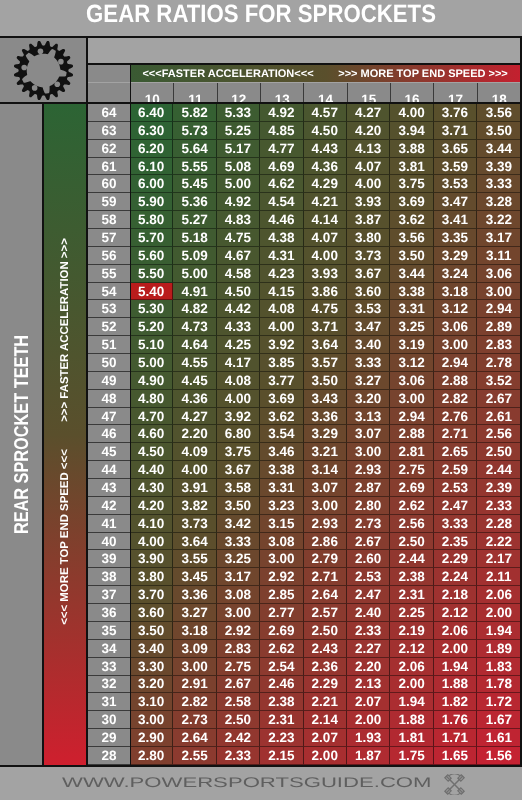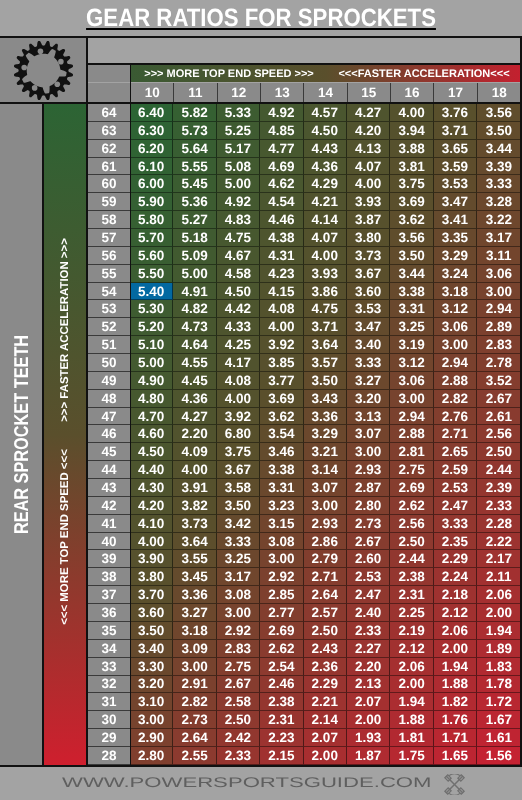--- a/index.html
+++ b/index.html
@@ -3,21 +3,21 @@
 <meta charset="utf-8">
 <title>Gear Ratios For Sprockets</title>
 <style>
 html,body{margin:0;padding:0;}
 body{width:522px;height:800px;background:#a3a3a3;font-family:"Liberation Sans",sans-serif;overflow:hidden;
   -webkit-font-smoothing:antialiased;text-rendering:geometricPrecision;}
 #page{position:relative;width:522px;height:800px;}
 
 
 .title-bar{position:absolute;left:0;top:0;width:522px;height:36px;
-  display:flex;align-items:center;justify-content:center;text-decoration:underline;}
+  display:flex;align-items:flex-start;justify-content:center;}
 .title-bar .t{font-size:25px;font-weight:bold;color:#fff;transform:scaleX(0.888);white-space:nowrap;}
 .hrule{position:absolute;left:0;width:522px;background:#111;}
 
 
 .sprocket-cell{position:absolute;left:0px;top:38px;width:86px;height:64px;padding-left:1px;box-sizing:border-box;
   display:flex;align-items:center;justify-content:center;background:#8a8a8a;}
 .vsep{position:absolute;background:#111;}
 .grid,.teeth-row,.title-bar,.band-row{-webkit-font-smoothing:antialiased;}
 
 
@@ -30,21 +30,21 @@
 .band-row{position:absolute;left:131px;top:65px;width:390px;height:17px;display:flex;
   background:linear-gradient(to right,#3a5a33 0%,#5a4f2c 50%,#c4202f 100%);}
 .band{height:17px;display:flex;align-items:center;justify-content:center;
   color:#fff;font-weight:bold;font-size:11px;}
 .band.green{width:194px;}
 .band.red{width:196px;}
 
 
 .teeth-blank{position:absolute;left:88px;top:83px;width:42px;height:19px;background:#8a8a8a;}
 .teeth-row{position:absolute;left:131px;top:83px;width:390px;height:19px;display:flex;background:#8a8a8a;}
-.teeth-cell{width:43.33px;height:19px;display:flex;align-items:center;justify-content:center;
+.teeth-cell{width:43.33px;height:32px;display:flex;align-items:center;justify-content:center;
   font-size:13.5px;font-weight:bold;color:#fff;border-right:1px solid #3a3a3a;box-sizing:border-box;}
 .teeth-cell:last-child{border-right:none;}
 
 
 .rear-label{position:absolute;left:0px;top:104px;width:42px;height:661px;
   display:flex;align-items:center;justify-content:center;background:#8a8a8a;padding-left:2px;box-sizing:border-box;}
 .rear-label span{transform:rotate(-90deg) scaleX(0.815);white-space:nowrap;font-size:20px;font-weight:bold;color:#fff;}
 
 .side-band{position:absolute;left:44px;top:104px;width:42px;height:661px;
   background:linear-gradient(to bottom,#2c6434 0%,#5a4f2c 50%,#cf1f2e 100%);}
@@ -81,22 +81,22 @@
         <path fill="#111" fill-rule="evenodd" d="M 50.00 9.50 L 50.53 9.14 L 51.08 8.89 L 51.62 8.74 L 52.16 8.71 L 52.79 7.37 L 53.47 5.92 L 54.18 4.48 L 54.93 3.06 L 55.67 2.09 L 56.35 1.75 L 57.02 1.59 L 57.67 1.60 L 58.28 1.79 L 58.87 2.15 L 59.41 2.68 L 59.81 3.83 L 60.09 5.42 L 60.32 7.00 L 60.52 8.59 L 60.70 10.06 L 61.21 10.26 L 61.68 10.56 L 62.12 10.97 L 62.52 11.48 L 63.14 11.30 L 63.73 11.23 L 64.29 11.26 L 64.82 11.40 L 65.83 10.32 L 66.92 9.15 L 68.04 8.00 L 69.20 6.88 L 70.20 6.19 L 70.95 6.08 L 71.63 6.13 L 72.25 6.34 L 72.78 6.71 L 73.22 7.23 L 73.57 7.91 L 73.60 9.12 L 73.37 10.72 L 73.10 12.30 L 72.80 13.87 L 72.52 15.32 L 72.94 15.67 L 73.30 16.10 L 73.59 16.63 L 73.81 17.23 L 74.45 17.26 L 75.04 17.37 L 75.56 17.57 L 76.02 17.87 L 77.32 17.15 L 78.72 16.38 L 80.14 15.63 L 81.59 14.92 L 82.75 14.57 L 83.50 14.70 L 84.13 14.96 L 84.65 15.35 L 85.04 15.87 L 85.30 16.50 L 85.43 17.25 L 85.08 18.41 L 84.37 19.86 L 83.62 21.28 L 82.85 22.68 L 82.13 23.98 L 82.43 24.44 L 82.63 24.96 L 82.74 25.55 L 82.77 26.19 L 83.37 26.41 L 83.90 26.70 L 84.33 27.06 L 84.68 27.48 L 86.13 27.20 L 87.70 26.90 L 89.28 26.63 L 90.88 26.40 L 92.09 26.43 L 92.77 26.78 L 93.29 27.22 L 93.66 27.75 L 93.87 28.37 L 93.92 29.05 L 93.81 29.80 L 93.12 30.80 L 92.00 31.96 L 90.85 33.08 L 89.68 34.17 L 88.60 35.18 L 88.74 35.71 L 88.77 36.27 L 88.70 36.86 L 88.52 37.48 L 89.03 37.88 L 89.44 38.32 L 89.74 38.79 L 89.94 39.30 L 91.41 39.48 L 93.00 39.68 L 94.58 39.91 L 96.17 40.19 L 97.32 40.59 L 97.85 41.13 L 98.21 41.72 L 98.40 42.33 L 98.41 42.98 L 98.25 43.65 L 97.91 44.33 L 96.94 45.07 L 95.52 45.82 L 94.08 46.53 L 92.63 47.21 L 91.29 47.84 L 91.26 48.38 L 91.11 48.92 L 90.86 49.47 L 90.50 50.00 L 90.86 50.53 L 91.11 51.08 L 91.26 51.62 L 91.29 52.16 L 92.63 52.79 L 94.08 53.47 L 95.52 54.18 L 96.94 54.93 L 97.91 55.67 L 98.25 56.35 L 98.41 57.02 L 98.40 57.67 L 98.21 58.28 L 97.85 58.87 L 97.32 59.41 L 96.17 59.81 L 94.58 60.09 L 93.00 60.32 L 91.41 60.52 L 89.94 60.70 L 89.74 61.21 L 89.44 61.68 L 89.03 62.12 L 88.52 62.52 L 88.70 63.14 L 88.77 63.73 L 88.74 64.29 L 88.60 64.82 L 89.68 65.83 L 90.85 66.92 L 92.00 68.04 L 93.12 69.20 L 93.81 70.20 L 93.92 70.95 L 93.87 71.63 L 93.66 72.25 L 93.29 72.78 L 92.77 73.22 L 92.09 73.57 L 90.88 73.60 L 89.28 73.37 L 87.70 73.10 L 86.13 72.80 L 84.68 72.52 L 84.33 72.94 L 83.90 73.30 L 83.37 73.59 L 82.77 73.81 L 82.74 74.45 L 82.63 75.04 L 82.43 75.56 L 82.13 76.02 L 82.85 77.32 L 83.62 78.72 L 84.37 80.14 L 85.08 81.59 L 85.43 82.75 L 85.30 83.50 L 85.04 84.13 L 84.65 84.65 L 84.13 85.04 L 83.50 85.30 L 82.75 85.43 L 81.59 85.08 L 80.14 84.37 L 78.72 83.62 L 77.32 82.85 L 76.02 82.13 L 75.56 82.43 L 75.04 82.63 L 74.45 82.74 L 73.81 82.77 L 73.59 83.37 L 73.30 83.90 L 72.94 84.33 L 72.52 84.68 L 72.80 86.13 L 73.10 87.70 L 73.37 89.28 L 73.60 90.88 L 73.57 92.09 L 73.22 92.77 L 72.78 93.29 L 72.25 93.66 L 71.63 93.87 L 70.95 93.92 L 70.20 93.81 L 69.20 93.12 L 68.04 92.00 L 66.92 90.85 L 65.83 89.68 L 64.82 88.60 L 64.29 88.74 L 63.73 88.77 L 63.14 88.70 L 62.52 88.52 L 62.12 89.03 L 61.68 89.44 L 61.21 89.74 L 60.70 89.94 L 60.52 91.41 L 60.32 93.00 L 60.09 94.58 L 59.81 96.17 L 59.41 97.32 L 58.87 97.85 L 58.28 98.21 L 57.67 98.40 L 57.02 98.41 L 56.35 98.25 L 55.67 97.91 L 54.93 96.94 L 54.18 95.52 L 53.47 94.08 L 52.79 92.63 L 52.16 91.29 L 51.62 91.26 L 51.08 91.11 L 50.53 90.86 L 50.00 90.50 L 49.47 90.86 L 48.92 91.11 L 48.38 91.26 L 47.84 91.29 L 47.21 92.63 L 46.53 94.08 L 45.82 95.52 L 45.07 96.94 L 44.33 97.91 L 43.65 98.25 L 42.98 98.41 L 42.33 98.40 L 41.72 98.21 L 41.13 97.85 L 40.59 97.32 L 40.19 96.17 L 39.91 94.58 L 39.68 93.00 L 39.48 91.41 L 39.30 89.94 L 38.79 89.74 L 38.32 89.44 L 37.88 89.03 L 37.48 88.52 L 36.86 88.70 L 36.27 88.77 L 35.71 88.74 L 35.18 88.60 L 34.17 89.68 L 33.08 90.85 L 31.96 92.00 L 30.80 93.12 L 29.80 93.81 L 29.05 93.92 L 28.37 93.87 L 27.75 93.66 L 27.22 93.29 L 26.78 92.77 L 26.43 92.09 L 26.40 90.88 L 26.63 89.28 L 26.90 87.70 L 27.20 86.13 L 27.48 84.68 L 27.06 84.33 L 26.70 83.90 L 26.41 83.37 L 26.19 82.77 L 25.55 82.74 L 24.96 82.63 L 24.44 82.43 L 23.98 82.13 L 22.68 82.85 L 21.28 83.62 L 19.86 84.37 L 18.41 85.08 L 17.25 85.43 L 16.50 85.30 L 15.87 85.04 L 15.35 84.65 L 14.96 84.13 L 14.70 83.50 L 14.57 82.75 L 14.92 81.59 L 15.63 80.14 L 16.38 78.72 L 17.15 77.32 L 17.87 76.02 L 17.57 75.56 L 17.37 75.04 L 17.26 74.45 L 17.23 73.81 L 16.63 73.59 L 16.10 73.30 L 15.67 72.94 L 15.32 72.52 L 13.87 72.80 L 12.30 73.10 L 10.72 73.37 L 9.12 73.60 L 7.91 73.57 L 7.23 73.22 L 6.71 72.78 L 6.34 72.25 L 6.13 71.63 L 6.08 70.95 L 6.19 70.20 L 6.88 69.20 L 8.00 68.04 L 9.15 66.92 L 10.32 65.83 L 11.40 64.82 L 11.26 64.29 L 11.23 63.73 L 11.30 63.14 L 11.48 62.52 L 10.97 62.12 L 10.56 61.68 L 10.26 61.21 L 10.06 60.70 L 8.59 60.52 L 7.00 60.32 L 5.42 60.09 L 3.83 59.81 L 2.68 59.41 L 2.15 58.87 L 1.79 58.28 L 1.60 57.67 L 1.59 57.02 L 1.75 56.35 L 2.09 55.67 L 3.06 54.93 L 4.48 54.18 L 5.92 53.47 L 7.37 52.79 L 8.71 52.16 L 8.74 51.62 L 8.89 51.08 L 9.14 50.53 L 9.50 50.00 L 9.14 49.47 L 8.89 48.92 L 8.74 48.38 L 8.71 47.84 L 7.37 47.21 L 5.92 46.53 L 4.48 45.82 L 3.06 45.07 L 2.09 44.33 L 1.75 43.65 L 1.59 42.98 L 1.60 42.33 L 1.79 41.72 L 2.15 41.13 L 2.68 40.59 L 3.83 40.19 L 5.42 39.91 L 7.00 39.68 L 8.59 39.48 L 10.06 39.30 L 10.26 38.79 L 10.56 38.32 L 10.97 37.88 L 11.48 37.48 L 11.30 36.86 L 11.23 36.27 L 11.26 35.71 L 11.40 35.18 L 10.32 34.17 L 9.15 33.08 L 8.00 31.96 L 6.88 30.80 L 6.19 29.80 L 6.08 29.05 L 6.13 28.37 L 6.34 27.75 L 6.71 27.22 L 7.23 26.78 L 7.91 26.43 L 9.12 26.40 L 10.72 26.63 L 12.30 26.90 L 13.87 27.20 L 15.32 27.48 L 15.67 27.06 L 16.10 26.70 L 16.63 26.41 L 17.23 26.19 L 17.26 25.55 L 17.37 24.96 L 17.57 24.44 L 17.87 23.98 L 17.15 22.68 L 16.38 21.28 L 15.63 19.86 L 14.92 18.41 L 14.57 17.25 L 14.70 16.50 L 14.96 15.87 L 15.35 15.35 L 15.87 14.96 L 16.50 14.70 L 17.25 14.57 L 18.41 14.92 L 19.86 15.63 L 21.28 16.38 L 22.68 17.15 L 23.98 17.87 L 24.44 17.57 L 24.96 17.37 L 25.55 17.26 L 26.19 17.23 L 26.41 16.63 L 26.70 16.10 L 27.06 15.67 L 27.48 15.32 L 27.20 13.87 L 26.90 12.30 L 26.63 10.72 L 26.40 9.12 L 26.43 7.91 L 26.78 7.23 L 27.22 6.71 L 27.75 6.34 L 28.37 6.13 L 29.05 6.08 L 29.80 6.19 L 30.80 6.88 L 31.96 8.00 L 33.08 9.15 L 34.17 10.32 L 35.18 11.40 L 35.71 11.26 L 36.27 11.23 L 36.86 11.30 L 37.48 11.48 L 37.88 10.97 L 38.32 10.56 L 38.79 10.26 L 39.30 10.06 L 39.48 8.59 L 39.68 7.00 L 39.91 5.42 L 40.19 3.83 L 40.59 2.68 L 41.13 2.15 L 41.72 1.79 L 42.33 1.60 L 42.98 1.59 L 43.65 1.75 L 44.33 2.09 L 45.07 3.06 L 45.82 4.48 L 46.53 5.92 L 47.21 7.37 L 47.84 8.71 L 48.38 8.74 L 48.92 8.89 L 49.47 9.14 Z M 45.7 22.8 L 46.5 22.7 L 47.3 22.6 L 48.0 22.6 L 48.8 22.5 L 49.6 22.5 L 50.4 22.5 L 51.2 22.5 L 52.0 22.6 L 52.7 22.6 L 53.5 22.7 L 54.3 22.8 L 55.1 23.0 L 55.8 23.1 L 56.6 23.3 L 57.6 22.7 L 59.1 20.4 L 60.8 18.2 L 62.6 16.1 L 64.3 14.8 L 65.3 15.2 L 66.3 15.7 L 67.3 16.1 L 68.2 16.6 L 69.2 17.2 L 70.1 17.7 L 70.0 19.8 L 69.3 22.6 L 68.6 25.2 L 67.6 27.8 L 67.7 29.0 L 68.3 29.5 L 68.9 30.0 L 69.4 30.6 L 70.0 31.1 L 70.5 31.7 L 71.0 32.3 L 71.5 32.9 L 72.0 33.5 L 72.5 34.2 L 72.9 34.8 L 73.3 35.5 L 73.7 36.1 L 74.1 36.8 L 74.5 37.5 L 74.8 38.2 L 75.2 38.9 L 75.5 39.7 L 75.8 40.4 L 76.0 41.1 L 76.3 41.9 L 76.5 42.6 L 76.7 43.4 L 76.9 44.2 L 77.0 44.9 L 77.2 45.7 L 77.3 46.5 L 77.4 47.3 L 77.4 48.0 L 78.3 48.8 L 81.0 49.6 L 83.6 50.5 L 86.1 51.5 L 87.9 52.7 L 87.8 53.8 L 87.7 54.9 L 87.5 55.9 L 87.3 57.0 L 87.1 58.1 L 86.9 59.1 L 84.9 59.7 L 82.1 59.9 L 79.3 60.0 L 76.6 59.9 L 75.5 60.3 L 75.2 61.1 L 74.8 61.8 L 74.5 62.5 L 74.1 63.2 L 73.7 63.9 L 73.3 64.5 L 72.9 65.2 L 72.5 65.8 L 72.0 66.5 L 71.5 67.1 L 71.0 67.7 L 70.5 68.3 L 70.0 68.9 L 69.4 69.4 L 68.9 70.0 L 68.3 70.5 L 67.7 71.0 L 67.1 71.5 L 66.5 72.0 L 65.8 72.5 L 65.2 72.9 L 64.5 73.3 L 63.9 73.7 L 63.2 74.1 L 62.5 74.5 L 61.8 74.8 L 61.1 75.2 L 60.3 75.5 L 59.9 76.6 L 60.0 79.3 L 59.9 82.1 L 59.7 84.9 L 59.1 86.9 L 58.1 87.1 L 57.0 87.3 L 55.9 87.5 L 54.9 87.7 L 53.8 87.8 L 52.7 87.9 L 51.5 86.1 L 50.5 83.6 L 49.6 81.0 L 48.8 78.3 L 48.0 77.4 L 47.3 77.4 L 46.5 77.3 L 45.7 77.2 L 44.9 77.0 L 44.2 76.9 L 43.4 76.7 L 42.6 76.5 L 41.9 76.3 L 41.1 76.0 L 40.4 75.8 L 39.7 75.5 L 38.9 75.2 L 38.2 74.8 L 37.5 74.5 L 36.8 74.1 L 36.1 73.7 L 35.5 73.3 L 34.8 72.9 L 34.2 72.5 L 33.5 72.0 L 32.9 71.5 L 32.3 71.0 L 31.7 70.5 L 31.1 70.0 L 30.6 69.4 L 30.0 68.9 L 29.5 68.3 L 29.0 67.7 L 27.8 67.6 L 25.2 68.6 L 22.6 69.3 L 19.8 70.0 L 17.7 70.1 L 17.2 69.2 L 16.6 68.2 L 16.1 67.3 L 15.7 66.3 L 15.2 65.3 L 14.8 64.3 L 16.1 62.6 L 18.2 60.8 L 20.4 59.1 L 22.7 57.6 L 23.3 56.6 L 23.1 55.8 L 23.0 55.1 L 22.8 54.3 L 22.7 53.5 L 22.6 52.7 L 22.6 52.0 L 22.5 51.2 L 22.5 50.4 L 22.5 49.6 L 22.5 48.8 L 22.6 48.0 L 22.6 47.3 L 22.7 46.5 L 22.8 45.7 L 23.0 44.9 L 23.1 44.2 L 23.3 43.4 L 23.5 42.6 L 23.7 41.9 L 24.0 41.1 L 24.2 40.4 L 24.5 39.7 L 24.8 38.9 L 25.2 38.2 L 25.5 37.5 L 25.9 36.8 L 26.3 36.1 L 26.7 35.5 L 26.4 34.3 L 24.7 32.2 L 23.1 29.9 L 21.7 27.5 L 20.9 25.5 L 21.6 24.7 L 22.4 23.9 L 23.1 23.1 L 23.9 22.4 L 24.7 21.6 L 25.5 20.9 L 27.5 21.7 L 29.9 23.1 L 32.2 24.7 L 34.3 26.4 L 35.5 26.7 L 36.1 26.3 L 36.8 25.9 L 37.5 25.5 L 38.2 25.2 L 38.9 24.8 L 39.7 24.5 L 40.4 24.2 L 41.1 24.0 L 41.9 23.7 L 42.6 23.5 L 43.4 23.3 L 44.2 23.1 L 44.9 23.0 Z"></path>
         <circle cx="45.0" cy="18.4" r="4.6" fill="#8a8a8a"></circle>
         <circle cx="78.5" cy="35.5" r="4.6" fill="#8a8a8a"></circle>
         <circle cx="72.6" cy="72.6" r="4.6" fill="#8a8a8a"></circle>
         <circle cx="35.5" cy="78.5" r="4.6" fill="#8a8a8a"></circle>
         <circle cx="18.4" cy="45.0" r="4.6" fill="#8a8a8a"></circle>
       </svg>
     </div>
 <div class="band-blank"></div>
 <div class="band-row">
+      <div class="band green">&lt;&lt;&lt;FASTER ACCELERATION&lt;&lt;&lt;</div>
       <div class="band red">&gt;&gt;&gt; MORE TOP END SPEED &gt;&gt;&gt;</div>
-      <div class="band green">&lt;&lt;&lt;FASTER ACCELERATION&lt;&lt;&lt;</div>
     </div>
 <div class="teeth-blank"></div>
 <div class="teeth-row">
       <div class="teeth-cell">10</div>
       <div class="teeth-cell">11</div>
       <div class="teeth-cell">12</div>
       <div class="teeth-cell">13</div>
       <div class="teeth-cell">14</div>
       <div class="teeth-cell">15</div>
       <div class="teeth-cell">16</div>
@@ -230,21 +230,21 @@
         <div class="vcell" style="background:#4a562f">4.58</div>
         <div class="vcell" style="background:#50532e">4.23</div>
         <div class="vcell" style="background:#55512d">3.93</div>
         <div class="vcell" style="background:#5a4f2c">3.67</div>
         <div class="vcell" style="background:#644b2d">3.44</div>
         <div class="vcell" style="background:#6d472d">3.24</div>
         <div class="vcell" style="background:#75442e">3.06</div>
       </div>
 <div class="grow">
         <div class="rcell">54</div>
-        <div class="vcell" style="background:#0369a1">5.40</div>
+        <div class="vcell" style="background:#b91c1c">5.40</div>
         <div class="vcell" style="background:#445930">4.91</div>
         <div class="vcell" style="background:#4b562f">4.50</div>
         <div class="vcell" style="background:#52532d">4.15</div>
         <div class="vcell" style="background:#57502d">3.86</div>
         <div class="vcell" style="background:#5d4e2c">3.60</div>
         <div class="vcell" style="background:#674a2d">3.38</div>
         <div class="vcell" style="background:#6f462d">3.18</div>
         <div class="vcell" style="background:#77432e">3.00</div>
       </div>
 <div class="grow">

